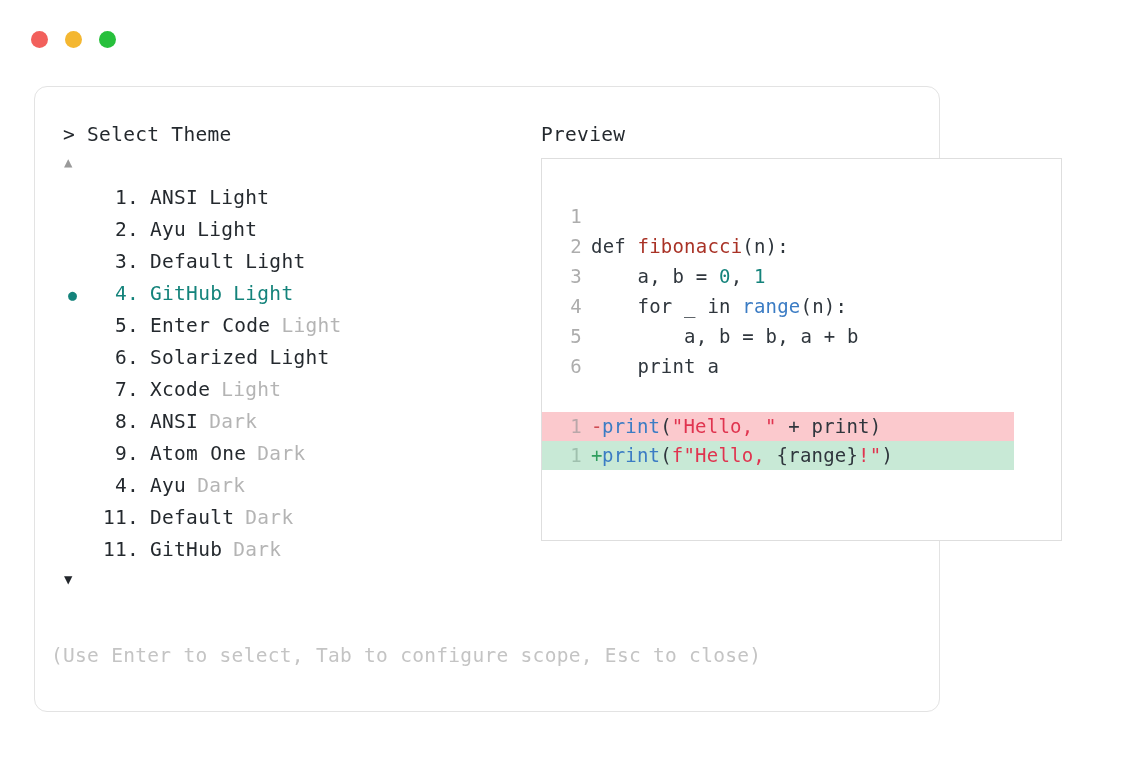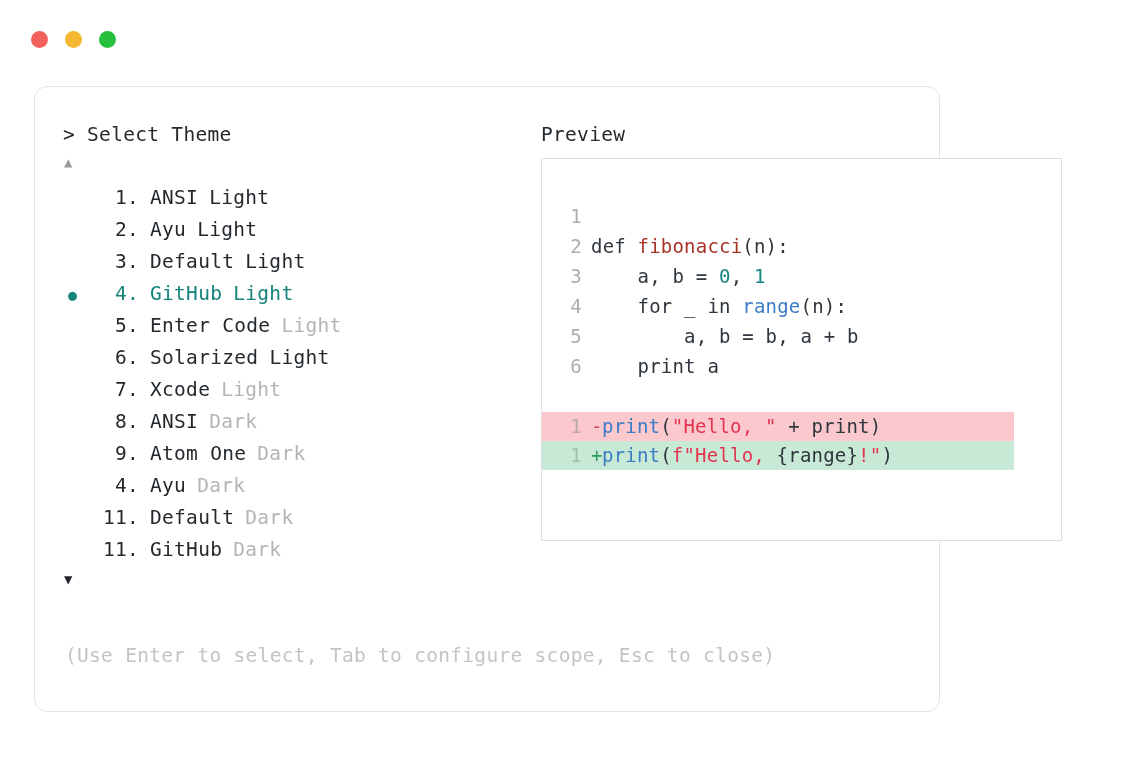--- a/index.html
+++ b/index.html
@@ -169,21 +169,21 @@
   .tok-comment { color: #a3a39a; }
   .tok-func    { color: #a93226; }
   .tok-num     { color: #14837b; }
   .tok-builtin { color: #3b7cc4; }
   .tok-str     { color: #e0344f; }
   .tok-plain   { color: #2f363d; }
 
   
   .hint {
     position: absolute;
-    left: 30px;
+    left: 16px;
     bottom: 41px;
     font-size: 19.5px;
     line-height: 28px;
     color: #c4c4c4;
     letter-spacing: 0.3px;
     white-space: pre;
   }
 </style>
 </head>
 <body>

